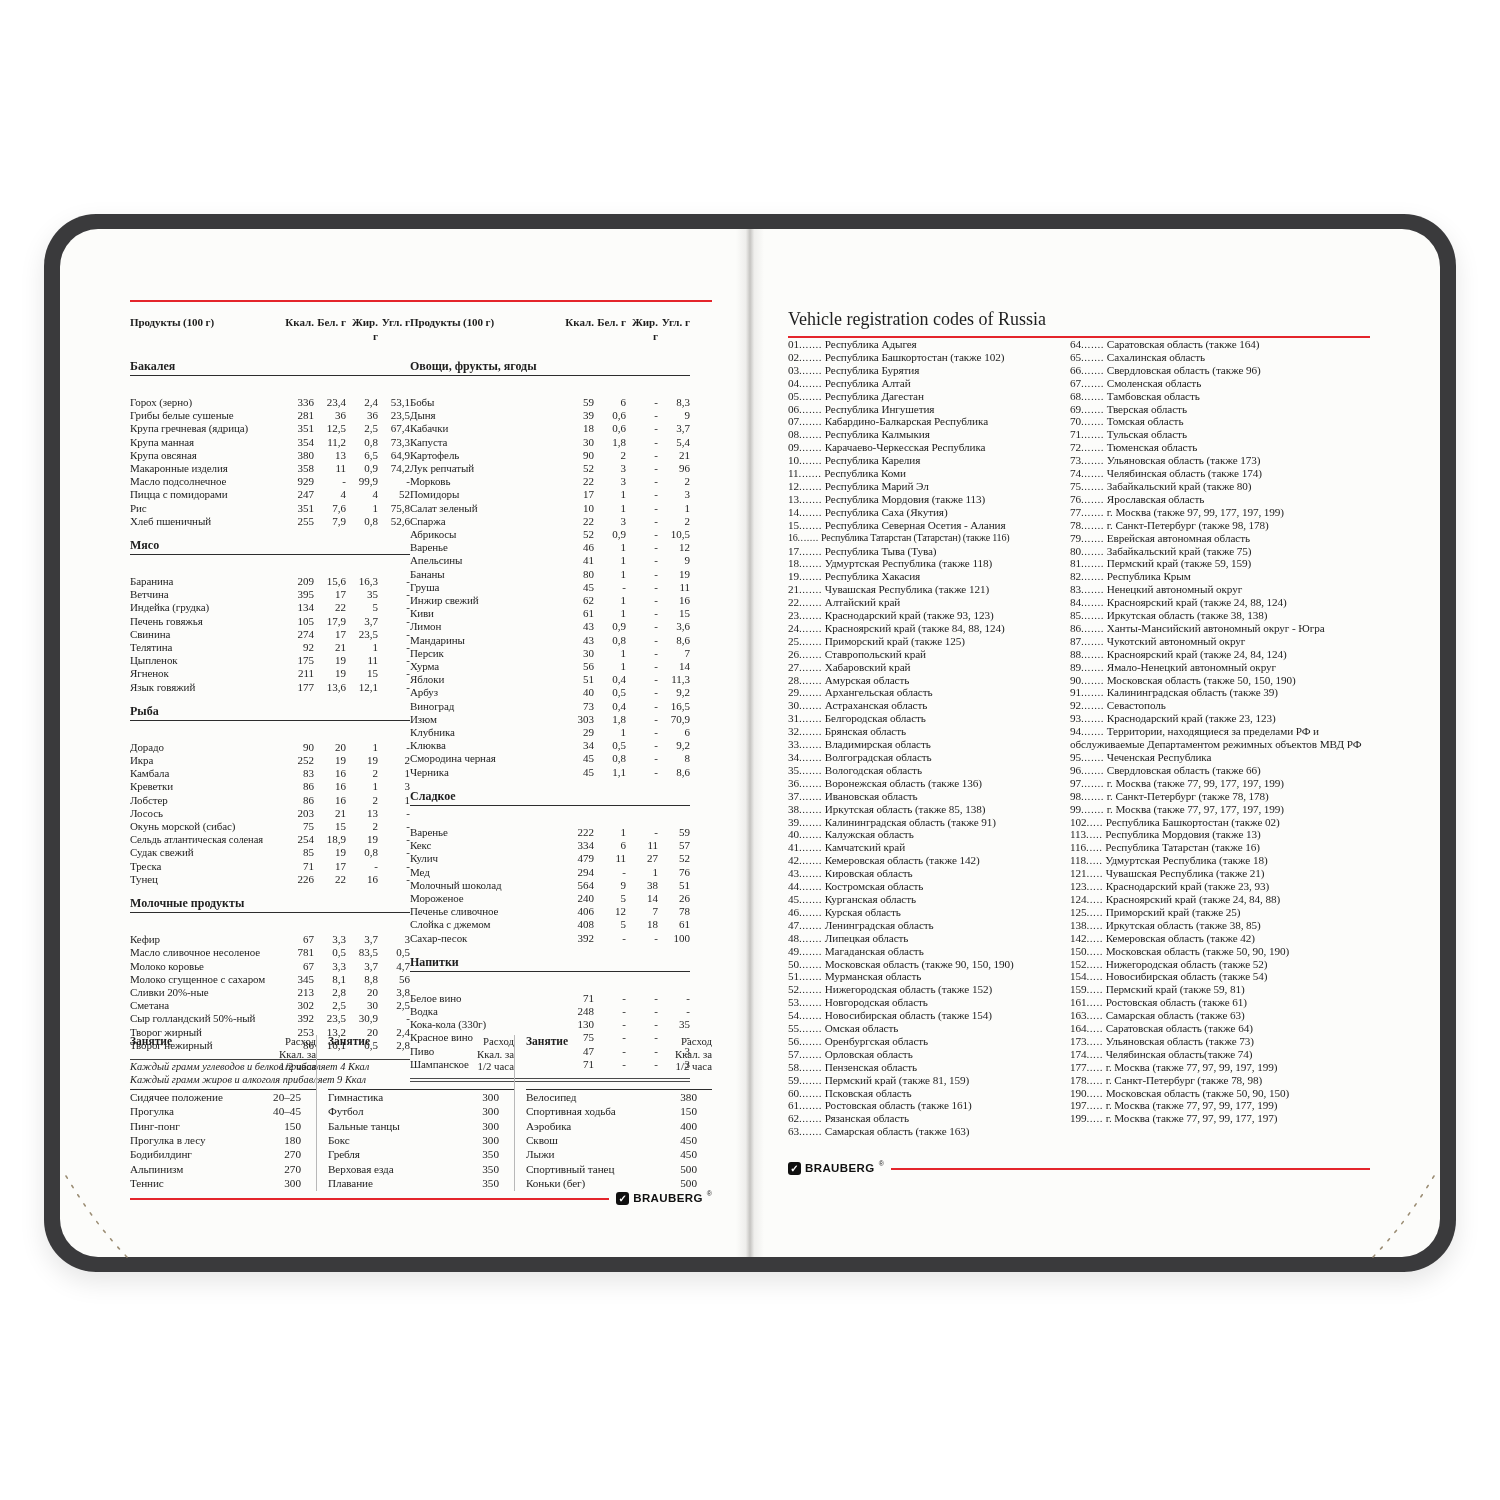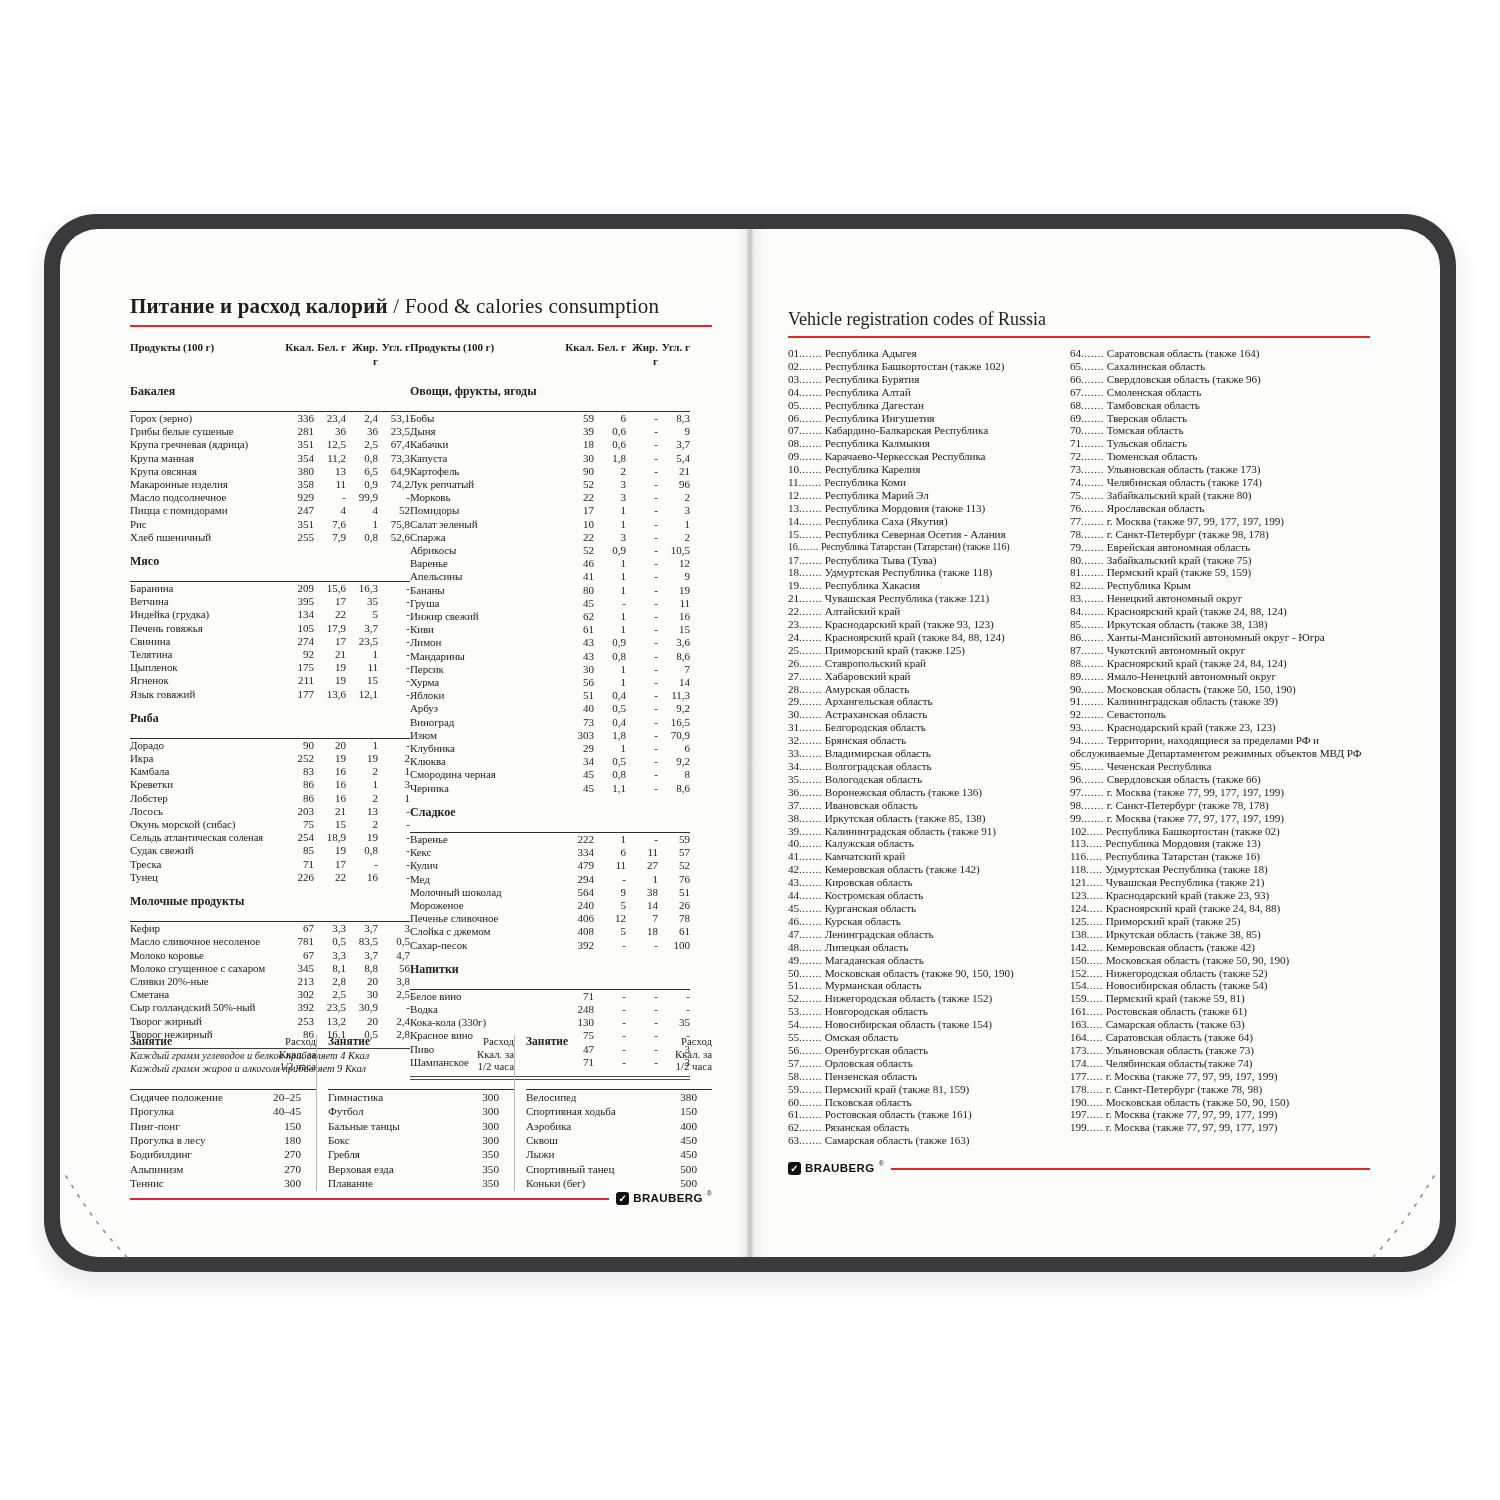--- a/index.html
+++ b/index.html
@@ -16,21 +16,21 @@
   .lp{position:absolute;left:130px;top:294px;width:582px;height:930px}
   .ptitle{font-size:21px;line-height:25px;font-weight:bold;letter-spacing:.2px;white-space:nowrap}
   .ptitle .ten{font-weight:normal}
   .redline{height:2px;background:#e4252b;margin-top:6px}
   .food-cols{display:flex;margin-top:13px}
   .food-col{width:280px}
   .fh{display:flex;font-weight:bold;font-size:11px;line-height:14px;margin-bottom:16px}
   .fname{flex:1 1 auto;min-width:0;padding-right:2px;letter-spacing:-.1px}
   .cell{flex:none;width:32px;text-align:right}
   .cell.k{width:38px}
-  .sec h3{font-size:12px;line-height:15px;font-weight:bold;border-bottom:1.5px solid #2d2d2d;padding-bottom:12px;margin-bottom:0}
+  .sec h3{font-size:12px;line-height:15px;font-weight:bold;border-bottom:1.5px solid #2d2d2d;padding-bottom:1px;margin-bottom:20px}
   .sec{margin-top:10px}
   .sec:first-of-type{margin-top:0}
   .frow{display:flex;font-size:11px;line-height:13.2px}
   .frow.small{align-items:center}
   .frow.small .fname{font-size:10.5px;line-height:10.6px}
   .endline{border-top:1.5px solid #3f3f3f;margin-top:7px}
   .endline2{border-top:1px solid #4a4a4a;border-bottom:1px solid #4a4a4a;height:4px;margin-top:7px}
   .footnote{font-style:italic;font-size:10.4px;line-height:13px;color:#222}
   .footnote:first-of-type{margin-top:8px}
 
@@ -49,40 +49,39 @@
   .lp .pfoot{left:0;top:898px;width:582px}
 
   .brand{display:inline-flex;align-items:flex-start;gap:4px;font-family:"Liberation Sans",sans-serif;flex:none}
   .bmark{width:13px;height:13px;background:#101010;color:#fff;border-radius:3px;font-size:10px;line-height:13px;text-align:center;font-weight:bold}
   .bname{font-weight:bold;font-size:11.5px;line-height:13px;letter-spacing:.4px;color:#101010}
   .breg{font-size:7px;line-height:7px;position:relative;top:-2px}
 
   
   .rp{position:absolute;left:788px;top:294px;width:582px;height:900px}
   .rp .sub{font-size:18px;line-height:22px;font-weight:normal;margin-top:14px}
-  .rcols{display:flex;gap:10px;margin-top:9px}
+  .rcols{display:flex;gap:10px;}
   .rcol{width:272px}
   .rcol.c2{width:300px}
   .rentry{font-size:11.2px;line-height:12.9px;letter-spacing:-.1px}
   .rentry.cond{font-size:10.1px;letter-spacing:-.25px}
   .rdots{letter-spacing:.5px}
   .rp .pfoot{left:0;top:868px;width:582px}
 </style>
 </head>
 <body>
 
 <div class="scene">
   <div class="cover">
     <div class="pages">
       <div class="gutter"></div>
     </div>
   </div>
 
   <div class="lp">
-    <div class="ptitle"><span class="tru">Питание и расход калорий</span><span class="ten"> / Food &amp; calories consumption</span></div>
     <div class="redline"></div>
     <div class="food-cols">
       <div class="food-col" id="food-col-1">
           <div class="fh">
             <span class="fname">Продукты (100 г)</span>
             <span class="cell k">Ккал.</span>
             <span class="cell">Бел. г</span>
             <span class="cell">Жир. г</span>
             <span class="cell">Угл. г</span>
           </div>

